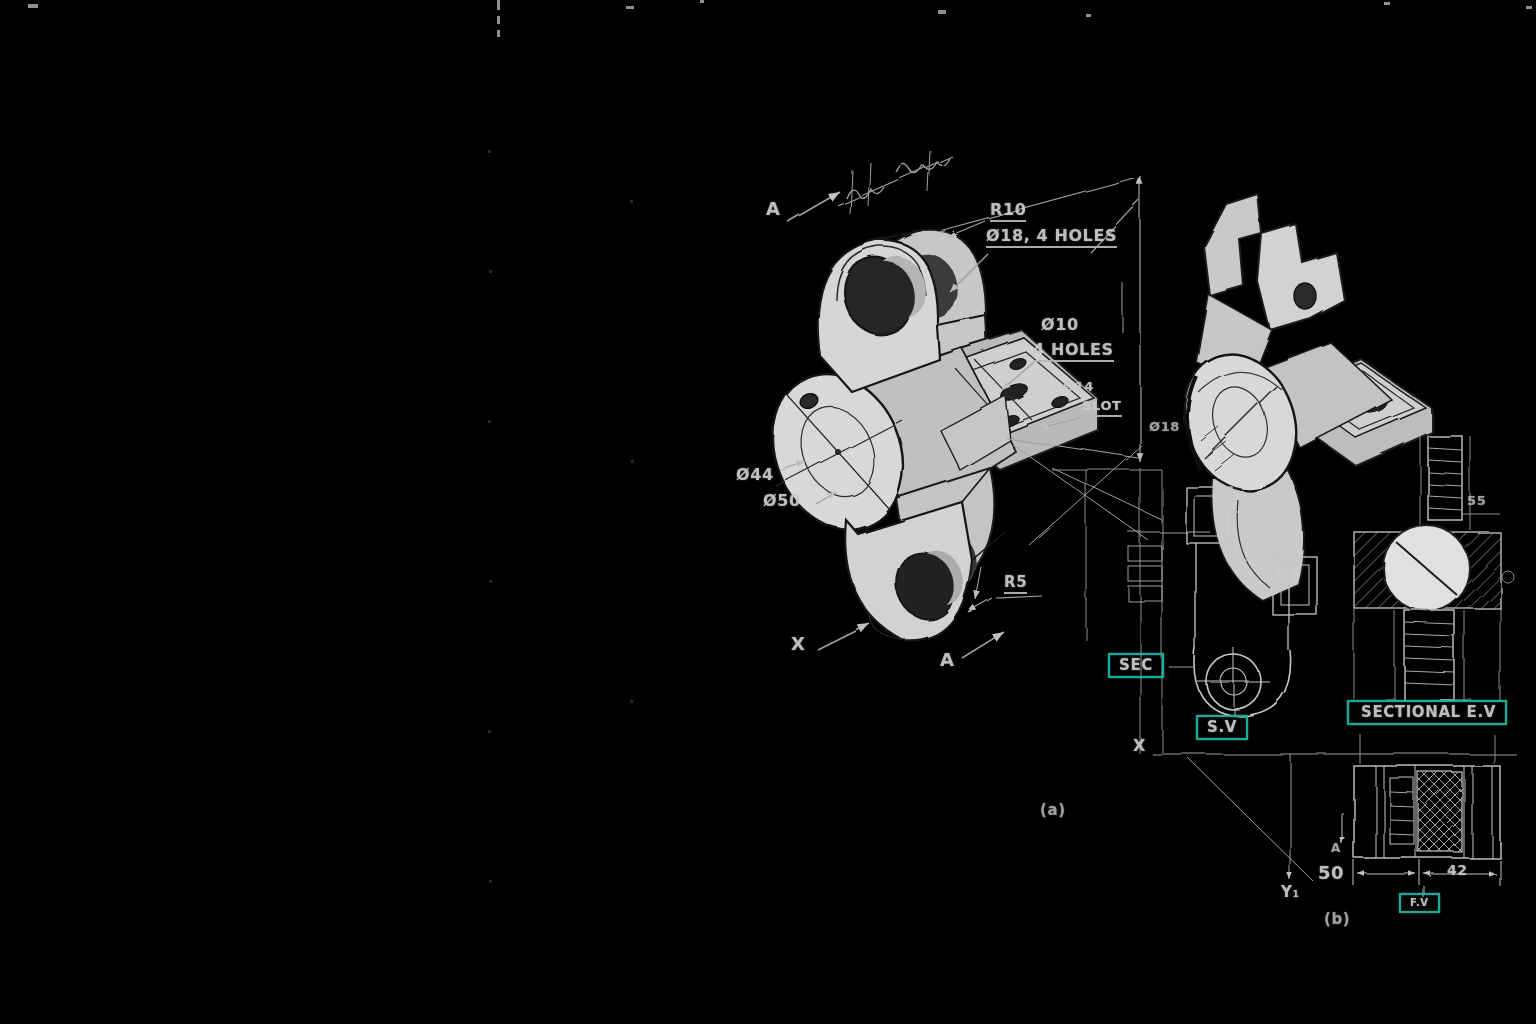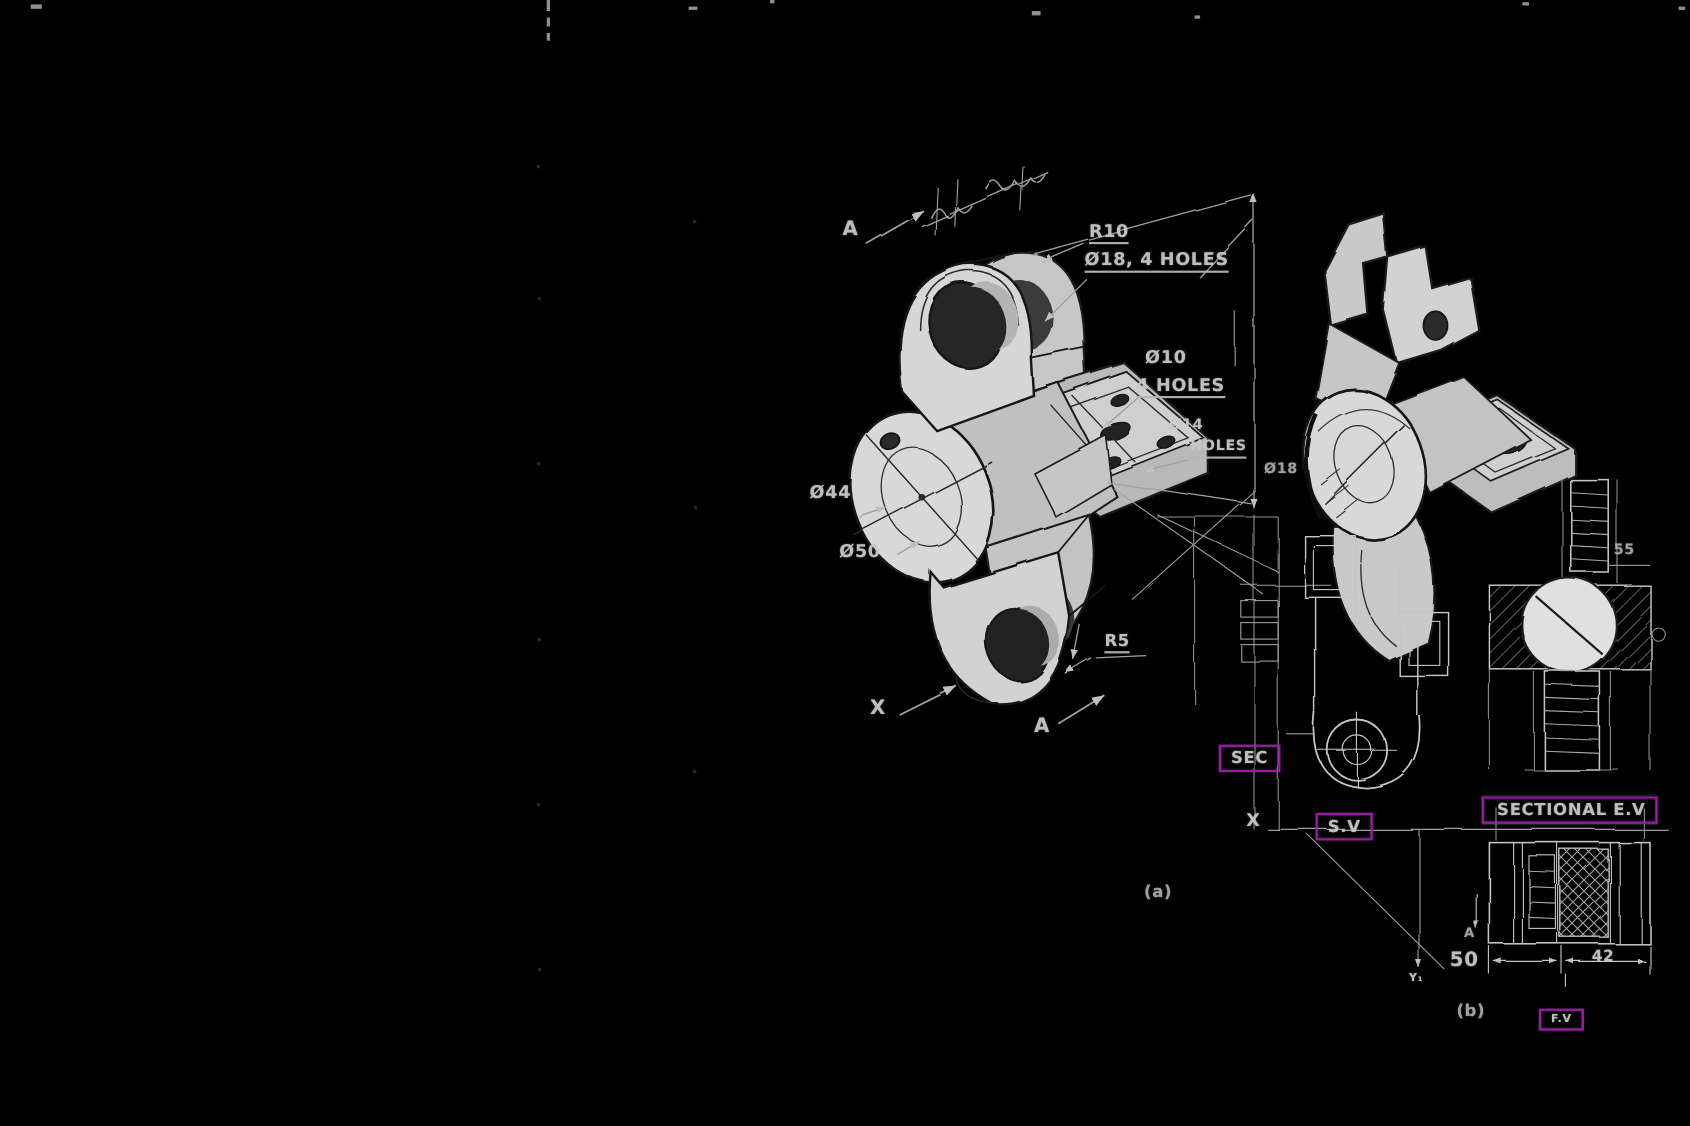--- a/index.html
+++ b/index.html
@@ -2,22 +2,22 @@
 <html><head>
 <meta charset="utf-8">
 <style>
   html,body{margin:0;padding:0;background:#000;}
   #stage{position:relative;width:1536px;height:1024px;background:#000;overflow:hidden;
          font-family:"DejaVu Sans",sans-serif;}
   #stage svg{position:absolute;left:0;top:0;}
   .lbl{position:absolute;color:#c9c9c9;font-weight:700;letter-spacing:.6px;white-space:nowrap;
        opacity:.95;text-shadow:0 0 2px rgba(215,215,215,.45);line-height:1.15;
        font-family:"DejaVu Sans",sans-serif;}
-  .boxed{border:2px solid #a21caf;padding:2px 9px;
-         box-shadow:0 0 2px rgba(205,205,205,.5), inset 0 0 2px rgba(205,205,205,.45);margin-top:24px;}
+  .boxed{border:2px solid #14b8a6;padding:2px 9px;
+         box-shadow:0 0 2px rgba(205,205,205,.5), inset 0 0 2px rgba(205,205,205,.45);}
   .ul{border-bottom:2px solid #b5b5b5;padding-bottom:1px;}
   .faint{opacity:.8;}
 </style>
 </head>
 <body>
 
 <div id="stage">
 
 <svg width="1536" height="1024" viewBox="0 0 1536 1024">
   <defs>
@@ -215,32 +215,32 @@
 </svg>
 
 <div class="lbl" style="left:766px;top:199px;font-size:18px;">A</div>
 <div class="lbl" style="left:940px;top:650px;font-size:18px;">A</div>
 <div class="lbl" style="left:791px;top:634px;font-size:18px;">X</div>
 <div class="lbl ul" style="left:955px;top:201px;font-size:16px;margin-left:35px;">R10</div>
 <div class="lbl ul" style="left:986px;top:227px;font-size:16px;">Ø18, 4 HOLES</div>
 <div class="lbl" style="left:1041px;top:316px;font-size:16px;text-align:right;">Ø10</div>
 <div class="lbl ul" style="left:1033px;top:341px;font-size:16px;">4 HOLES</div>
 <div class="lbl" style="left:1063px;top:380px;font-size:13px;">Ø14</div>
-<div class="lbl ul" style="left:1082px;top:399px;font-size:13px;">HOLES</div>
+<div class="lbl ul" style="left:1082px;top:399px;font-size:13px;">SLOT</div>
 <div class="lbl faint" style="left:1149px;top:420px;font-size:13px;">Ø18</div>
-<div class="lbl" style="left:736px;top:439px;font-size:16px;">Ø44</div>
+<div class="lbl" style="left:736px;top:466px;font-size:16px;">Ø44</div>
 <div class="lbl" style="left:763px;top:492px;font-size:16px;text-align:right;">Ø50</div>
 <div class="lbl ul" style="left:1004px;top:574px;font-size:15px;">R5</div>
 <div class="lbl faint" style="left:1040px;top:802px;font-size:15px;">(a)</div>
 
 <div class="lbl boxed" style="left:1108px;top:653px;font-size:15px;">SEC</div>
 <div class="lbl boxed" style="left:1196px;top:715px;font-size:15px;">S.V</div>
 <div class="lbl boxed" style="left:1347px;top:700px;font-size:15px;padding-left:12px;">SECTIONAL E.V</div>
 <div class="lbl boxed" style="left:1399px;top:893px;font-size:10px;">F.V</div>
 <div class="lbl" style="left:1318px;top:863px;font-size:18px;">50</div>
 <div class="lbl" style="left:1447px;top:862px;font-size:14px;">42</div>
 <div class="lbl faint" style="left:1467px;top:494px;font-size:13px;">55</div>
 <div class="lbl" style="left:1133px;top:737px;font-size:16px;">X</div>
-<div class="lbl" style="left:1281px;top:884px;font-size:10px;">Y₁</div>
+<div class="lbl" style="left:1281px;top:884px;font-size:15px;">Y₁</div>
 <div class="lbl faint" style="left:1331px;top:842px;font-size:12px;">A</div>
 <div class="lbl faint" style="left:1324px;top:911px;font-size:15px;">(b)</div>
 
 </div>
 
 </body></html>

